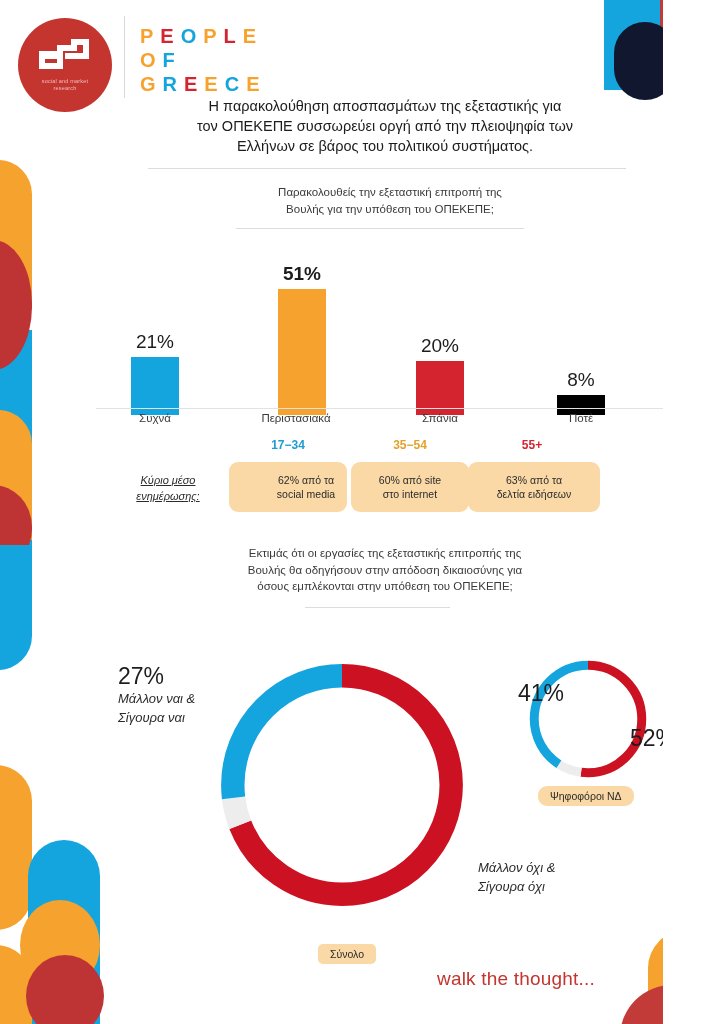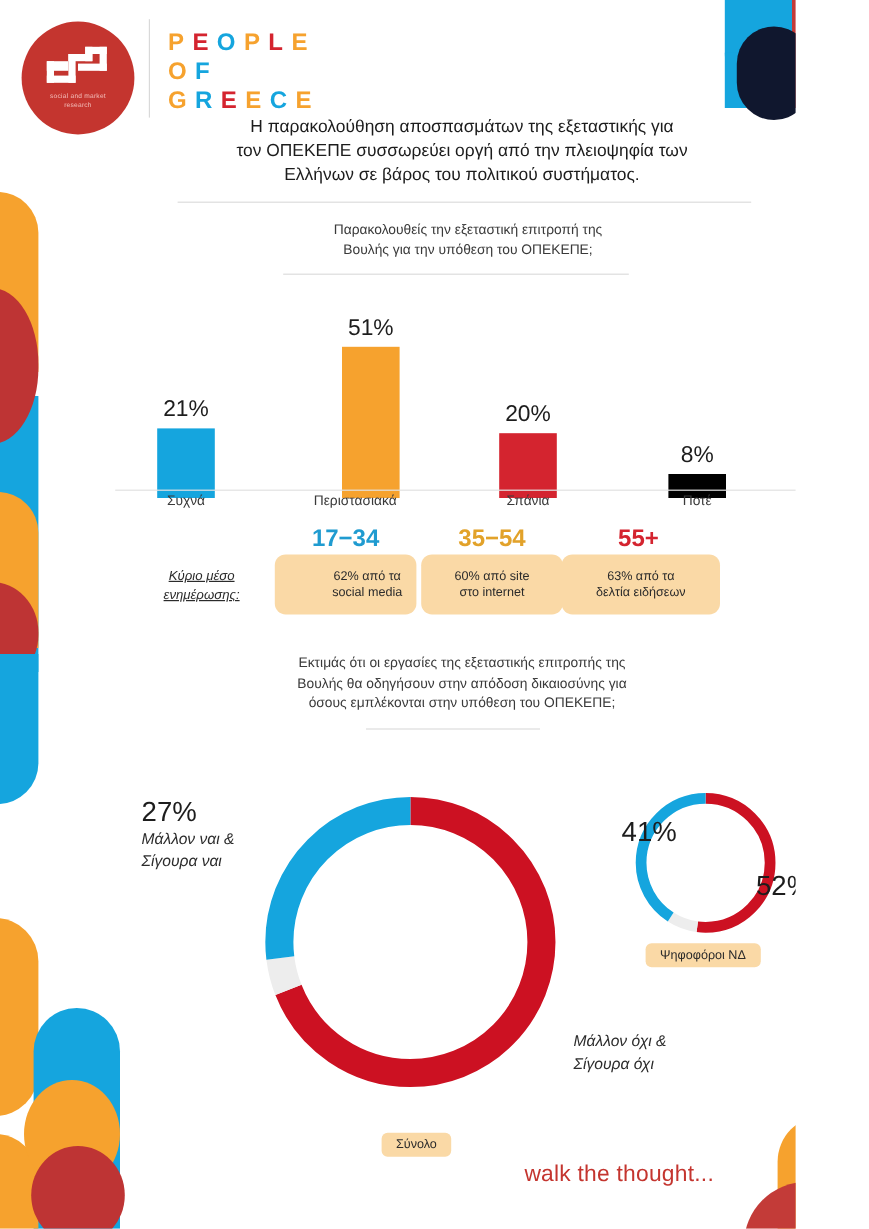--- a/index.html
+++ b/index.html
@@ -97,21 +97,21 @@
   .barchart { position: absolute; left: 96px; top: 250px; width: 570px; height: 165px; }
   .bar-col { position: absolute; bottom: 0; width: 118px; text-align: center; }
   .bar-val { font-size: 19px; color: #1d1d1d; margin-bottom: 4px; font-family: "Liberation Sans", sans-serif; }
   .bar-rect { width: 48px; margin: 0 auto; }
   .bar-axis { position: absolute; left: 96px; top: 408px; width: 570px; height: 1px; background: #e2e2e2; }
   .bar-labels { position: absolute; left: 96px; top: 412px; width: 570px; height: 22px; }
   .bar-lab { position: absolute; width: 130px; text-align: center; font-size: 11.5px; color: #3a3a3a; }
 
   
   .age-row { position: absolute; left: 108px; top: 438px; width: 520px; height: 92px; }
-  .age-head { position: absolute; top: 0; width: 124px; text-align: center; font-size: 20px; font-weight: bold; }
+  .age-head { position: absolute; top: 0; width: 124px; text-align: center; font-size: 12px; font-weight: bold; }
   .age-box {
     position: absolute; top: 24px; width: 118px; height: 50px;
     background: #FAD9A6; border-radius: 9px;
     display: flex; align-items: center; justify-content: center;
     text-align: center; font-size: 10.5px; line-height: 14px; color: #2b2b2b;
   }
   .age-left-label {
     position: absolute; left: 6px; top: 34px; width: 108px; text-align: center;
     font-size: 11px; line-height: 16px; font-style: italic; color: #2b2b2b;
   }
@@ -119,21 +119,21 @@
 
   
   .donut-main { position: absolute; left: 212px; top: 655px; width: 260px; height: 260px; }
   .donut-small { position: absolute; left: 524px; top: 655px; width: 128px; height: 128px; }
 
   .donut-tag {
     position: absolute; background: #FAD9A6; border-radius: 5px;
     font-size: 10.5px; color: #2b2b2b; padding: 4px 12px; text-align: center; white-space: nowrap;
   }
   .tag-main { left: 318px; top: 944px; }
-  .tag-small { left: 538px; top: 786px; }
+  .tag-small { left: 538px; top: 786px; border-radius: 9px; }
 
   .callout { position: absolute; }
   .callout .pct { font-size: 23px; color: #1d1d1d; line-height: 26px; }
   .callout .desc { font-size: 13px; color: #2b2b2b; line-height: 19px; margin-top: 0; font-style: italic; }
 
   .c-27 { left: 118px; top: 663px; width: 150px; }
   .c-69 { left: 478px; top: 858px; width: 170px; }
   .c-41 { left: 498px; top: 680px; width: 66px; text-align: right; }
   .c-52 { left: 630px; top: 725px; width: 80px; text-align: left; }
 
@@ -212,21 +212,21 @@
     <div>Παρακολουθείς την εξεταστική επιτροπή της</div>
     <div>Βουλής για την υπόθεση του ΟΠΕΚΕΠΕ;</div>
   </div>
   <div class="hr-thin" style="left:236px; top:228px; width:288px;"></div>
 
   <div class="barchart">
     <div class="bar-col" style="left:0px;">
       <div class="bar-val">21%</div>
       <div class="bar-rect" style="height:58px;  background:#15A5DE;"></div>
     </div>
-    <div class="bar-col" style="left:154px;">
+    <div class="bar-col" style="left:147px;font-weight:bold;">
       <div class="bar-val">51%</div>
       <div class="bar-rect" style="height:126px; background:#F6A22E;"></div>
     </div>
     <div class="bar-col" style="left:285px;">
       <div class="bar-val">20%</div>
       <div class="bar-rect" style="height:54px;  background:#D4242F;"></div>
     </div>
     <div class="bar-col" style="left:426px;">
       <div class="bar-val">8%</div>
       <div class="bar-rect" style="height:20px;  background:#000000;"></div>

